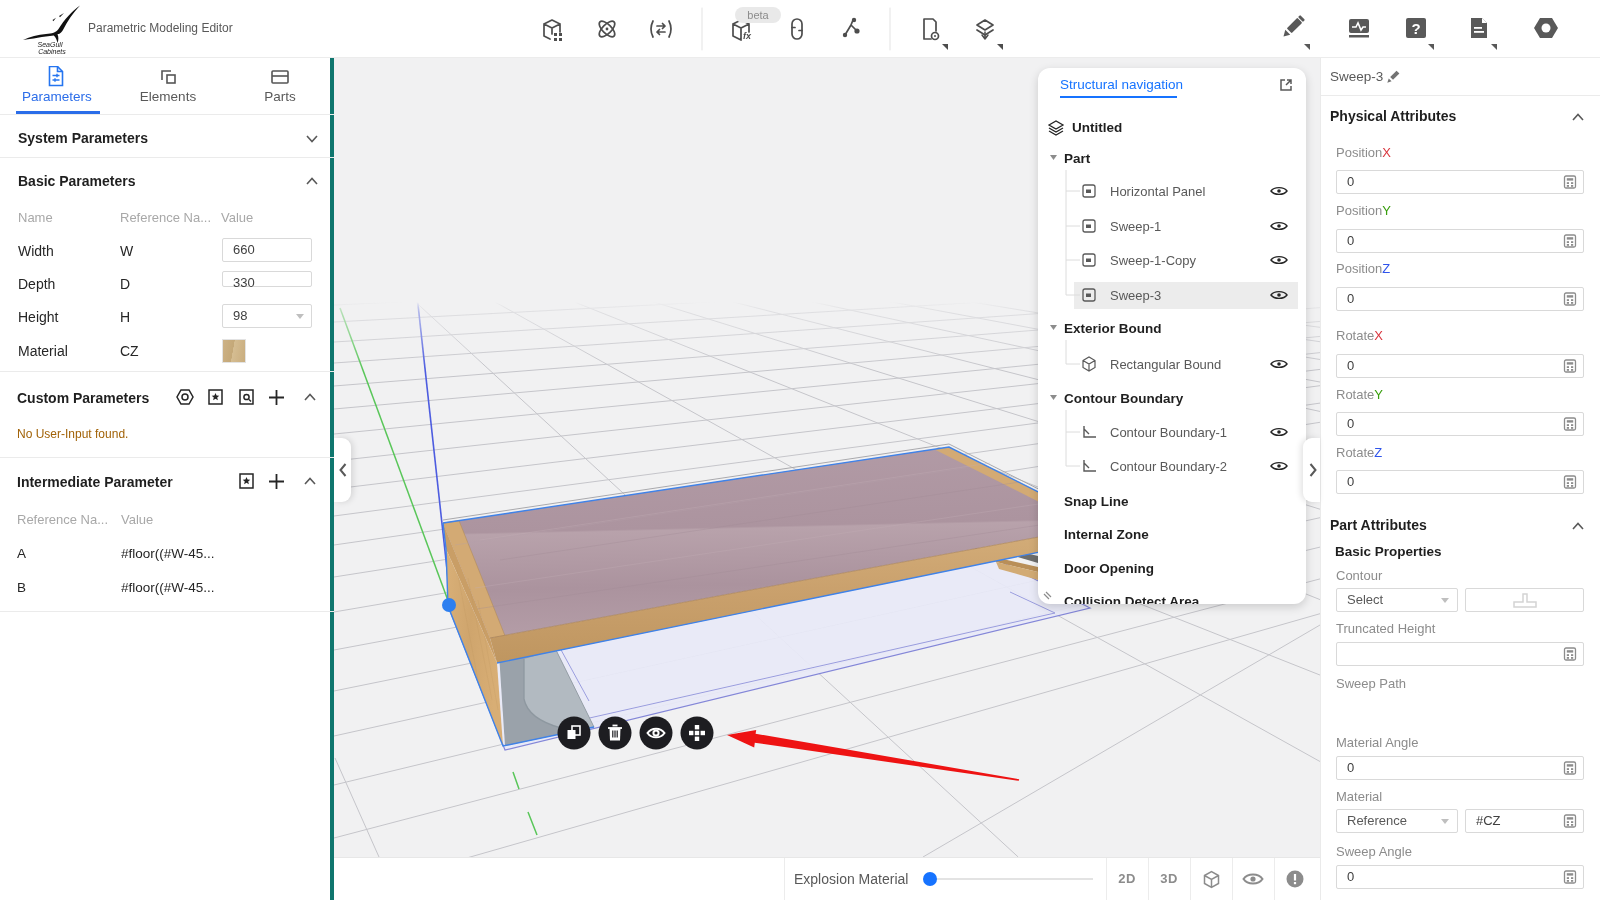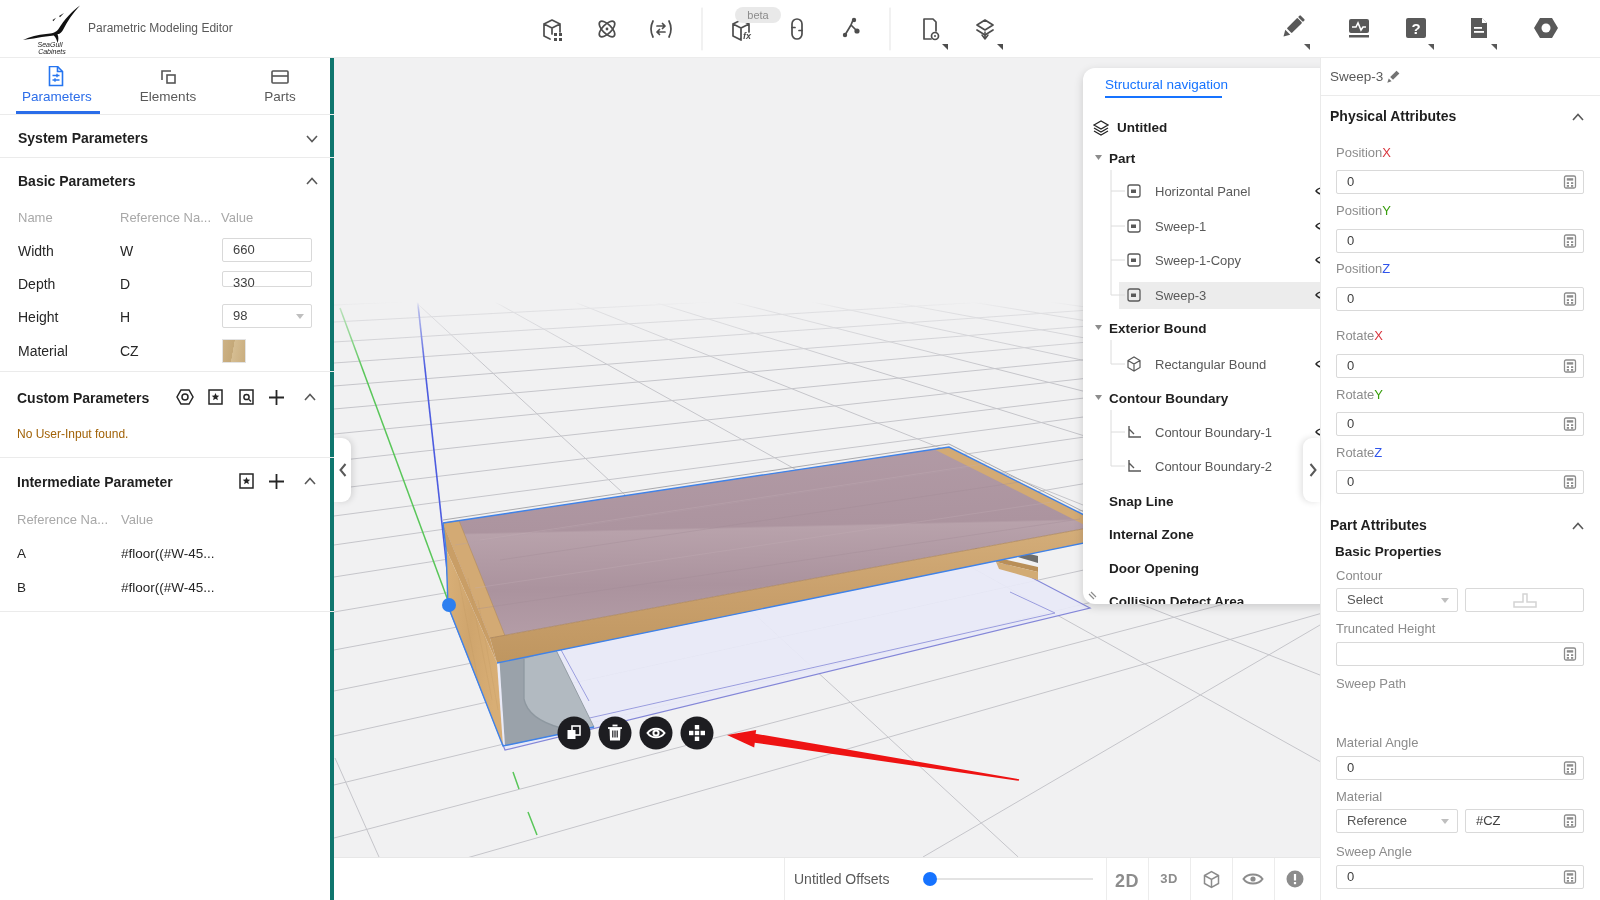--- a/index.html
+++ b/index.html
@@ -2,21 +2,21 @@
 <html><head>
 <meta charset="utf-8">
 <style>
 * { margin:0; padding:0; box-sizing:border-box; }
 html,body { width:1600px; height:900px; overflow:hidden; font-family:"Liberation Sans",sans-serif; background:#fff; }
 .abs { position:absolute; }
 #header { position:absolute; left:0; top:0; width:1600px; height:58px; background:#fff; border-bottom:1px solid #ececec; z-index:30; }
 #leftpanel { position:absolute; left:0; top:58px; width:334px; height:842px; background:#fff; border-right:4px solid #0f766e; z-index:20; }
 #viewport { position:absolute; left:334px; top:58px; width:986px; height:842px; background:#f1f1f2; overflow:hidden; z-index:1; }
 #rightpanel { position:absolute; left:1320px; top:58px; width:280px; height:842px; background:#fff; border-left:1px solid #eaeaea; z-index:20; }
-#navpanel { position:absolute; left:1038px; top:68px; width:268px; height:536px; background:#fff; border-radius:12px; box-shadow:0 3px 10px rgba(0,0,0,0.16); z-index:10; overflow:hidden;margin-left:45px; }
+#navpanel { position:absolute; left:1038px; top:68px; width:268px; height:536px; background:#fff; border-radius:12px; box-shadow:0 3px 10px rgba(0,0,0,0.16); z-index:10; overflow:hidden; }
 #bottombar { position:absolute; left:334px; top:857px; width:986px; height:43px; background:#fff; border-top:1px solid #e7e7e7; z-index:5; }
 .divider { position:absolute; left:0; width:334px; height:1px; background:#ebebeb; }
 .sechead { position:absolute; font-size:14px; font-weight:bold; color:#1f1f1f; }
 .glabel { position:absolute; font-size:13px; color:#a8a8a8; }
 .dlabel { position:absolute; font-size:14px; color:#262626; }
 .inp { position:absolute; border:1px solid #d9d9d9; border-radius:2px; background:#fff; font-size:13px; color:#404040; line-height:22px; padding-left:10px; }
 .rlabel { position:absolute; font-size:13px; color:#8c8c8c; }
 svg text { font-family:"Liberation Sans",sans-serif; }
 </style>
 </head>
@@ -393,29 +393,29 @@
   <div class="glabel" style="left:17px;top:454px">Reference Na...</div>
   <div class="glabel" style="left:121px;top:454px">Value</div>
   <div class="abs" style="left:17px;top:488px;font-size:13.5px;color:#262626">A</div>
   <div class="abs" style="left:121px;top:488px;font-size:13.5px;color:#262626">#floor((#W-45...</div>
   <div class="abs" style="left:17px;top:522px;font-size:13.5px;color:#262626">B</div>
   <div class="abs" style="left:121px;top:522px;font-size:13.5px;color:#262626">#floor((#W-45...</div>
   <div class="divider" style="top:553px"></div>
 </div>
 <div id="bottombar">
   <div class="abs" style="left:450px;top:0;width:1px;height:43px;background:#ececec"></div>
-  <div class="abs" style="left:460px;top:13px;font-size:14px;color:#595959">Untitled Offsets</div>
+  <div class="abs" style="left:460px;top:13px;font-size:14px;color:#595959">Explosion Material</div>
   <div class="abs" style="left:596px;top:20px;width:163px;height:2px;background:#e3e3e3"></div>
   <div class="abs" style="left:589px;top:14px;width:14px;height:14px;border-radius:50%;background:#1673ff"></div>
   <div class="abs" style="left:772px;top:0;width:1px;height:43px;background:#ececec"></div>
   <div class="abs" style="left:814px;top:0;width:1px;height:43px;background:#ececec"></div>
   <div class="abs" style="left:856px;top:0;width:1px;height:43px;background:#ececec"></div>
   <div class="abs" style="left:898px;top:0;width:1px;height:43px;background:#ececec"></div>
   <div class="abs" style="left:940px;top:0;width:1px;height:43px;background:#ececec"></div>
-  <div class="abs" style="left:779px;top:13px;width:28px;text-align:center;font-size:18px;font-weight:bold;color:#8c8c8c;letter-spacing:0.5px">2D</div>
+  <div class="abs" style="left:779px;top:13px;width:28px;text-align:center;font-size:13px;font-weight:bold;color:#8c8c8c;letter-spacing:0.5px">2D</div>
   <div class="abs" style="left:821px;top:13px;width:28px;text-align:center;font-size:13px;font-weight:bold;color:#8c8c8c;letter-spacing:0.5px">3D</div>
   <svg class="abs" style="left:868px;top:12px" width="19" height="19" viewBox="0 0 19 19">
     <path d="M2.5 5.5 L9.5 1.5 L16.5 5.5 L16.5 13.5 L9.5 17.5 L2.5 13.5 Z M2.5 5.5 L9.5 9.5 L16.5 5.5 M9.5 9.5 L9.5 17.5" stroke="#8c8c8c" stroke-width="1.5" fill="none"></path>
   </svg>
   <svg class="abs" style="left:908px;top:13px" width="22" height="16" viewBox="0 0 22 16">
     <path d="M1.5 8 C5.5 2 16.5 2 20.5 8 C16.5 14 5.5 14 1.5 8 Z" fill="none" stroke="#8c8c8c" stroke-width="2"></path>
     <circle cx="11" cy="8" r="2.6" fill="#8c8c8c"></circle>
   </svg>
   <svg class="abs" style="left:952px;top:12px" width="18" height="18" viewBox="0 0 18 18">
     <circle cx="9" cy="9" r="8.5" fill="#8c8c8c"></circle>

